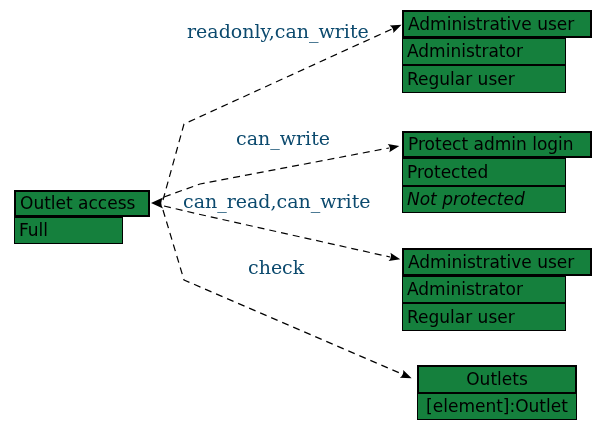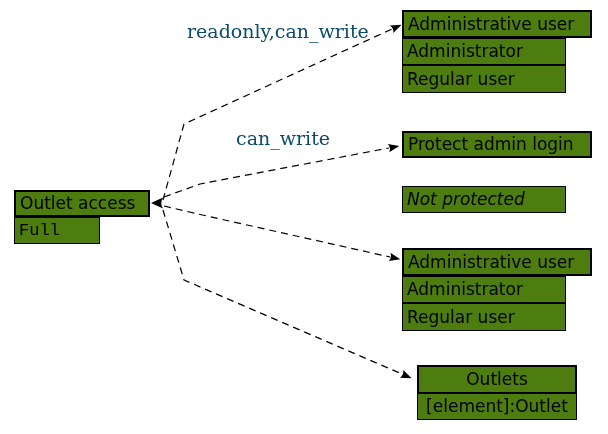--- a/index.html
+++ b/index.html
@@ -8,21 +8,21 @@
     background:#ffffff; overflow:hidden;
     font-family:"DejaVu Sans", sans-serif;
   }
   #edges { position:absolute; left:0; top:0; width:608px; height:434px; z-index:1; }
   .edge {
     fill:none; stroke:#000000; stroke-width:1.2;
     stroke-dasharray:7 5; stroke-linejoin:round;
   }
   .cell {
     position:absolute; box-sizing:border-box; z-index:2;
-    border:1.5px solid #000000; background:#4d7c0f; color:#000000;
+    border:1.5px solid #000000; background:#15803d; color:#000000;
     display:flex; align-items:center; padding:0 4px;
     font:17px/1 "DejaVu Sans", sans-serif;
     white-space:nowrap; overflow:hidden;
   }
   .hdr { border-width:2px; z-index:3; }
   .ctr { justify-content:center; }
   .edge-label {
     position:absolute; z-index:2; color:#0c4a6e;
     font:19px/1.1 "DejaVu Serif", serif; white-space:nowrap;
   }
@@ -39,32 +39,35 @@
       </marker>
     </defs>
     <path class="edge" d="M163,200 L184,124 L392,29" marker-end="url(#ah)"></path>
     <path class="edge" d="M164,197 L200,184 L389,148" marker-end="url(#ah)"></path>
     <path class="edge" d="M164,206 L198,214 L390,257" marker-end="url(#ah)"></path>
     <path class="edge" d="M163,210 L184,280 L402,374" marker-end="url(#ah)"></path>
     <path d="M151,203 L163,197.5 Q159.5,203 163,208.5 Z" fill="#000000" stroke="none"></path>
   </svg>
 
   <div class="cell hdr" style="left:14px; top:190px; width:136px; height:27px;">Outlet access</div>
-  <div class="cell" style="left:14px; top:217px; width:86px; height:27px;font-family:Liberation Mono, monospace;">Full</div>
+  <div class="cell" style="left:14px; top:217px; width:109px; height:27px;">Full</div>
 
   <div class="cell hdr" style="left:402px; top:10px; width:190px; height:28px;">Administrative user</div>
   <div class="cell" style="left:402px; top:38px; width:164px; height:27px;">Administrator</div>
   <div class="cell" style="left:402px; top:65px; width:164px; height:28px;">Regular user</div>
 
   <div class="cell hdr" style="left:402px; top:131px; width:190px; height:27px;">Protect admin login</div>
+  <div class="cell" style="left:402px; top:158px; width:164px; height:28px;">Protected</div>
   <div class="cell" style="left:402px; top:186px; width:164px; height:27px;font-style:italic;">Not protected</div>
 
   <div class="cell hdr" style="left:402px; top:248px; width:190px; height:28px;">Administrative user</div>
   <div class="cell" style="left:402px; top:276px; width:164px; height:27px;">Administrator</div>
   <div class="cell" style="left:402px; top:303px; width:164px; height:28px;">Regular user</div>
 
   <div class="cell hdr ctr" style="left:417px; top:365px; width:160px; height:29px;">Outlets</div>
   <div class="cell ctr" style="left:417px; top:392px; width:160px; height:28px;">[element]:Outlet</div>
 
   <div class="edge-label" style="left:187px; top:21px;">readonly,can_write</div>
   <div class="edge-label" style="left:228px; top:128px;margin-left:8px;">can_write</div>
+  <div class="edge-label" style="left:183px; top:191px;">can_read,can_write</div>
+  <div class="edge-label" style="left:248px; top:257px;">check</div>
 
 </div>
 
 </body></html>

